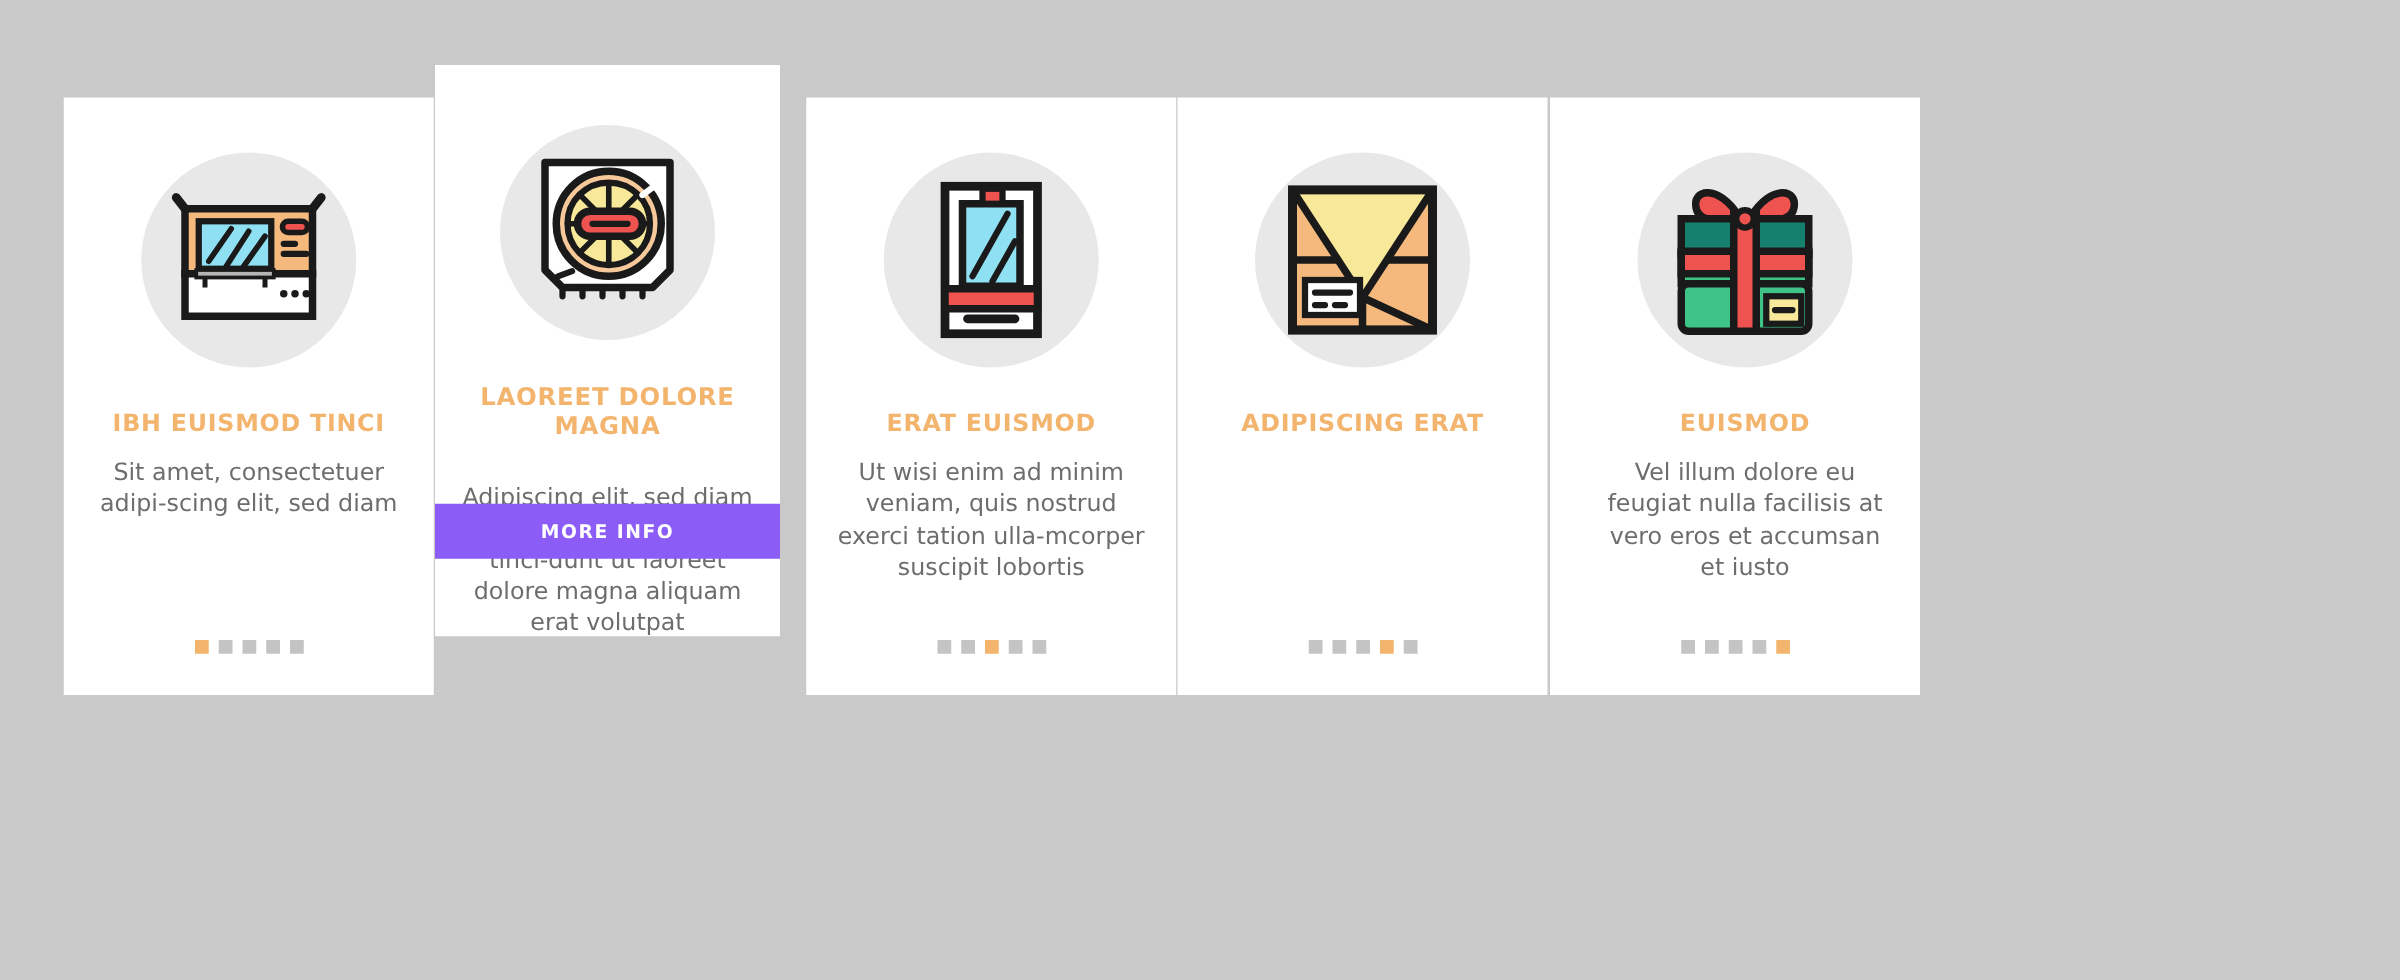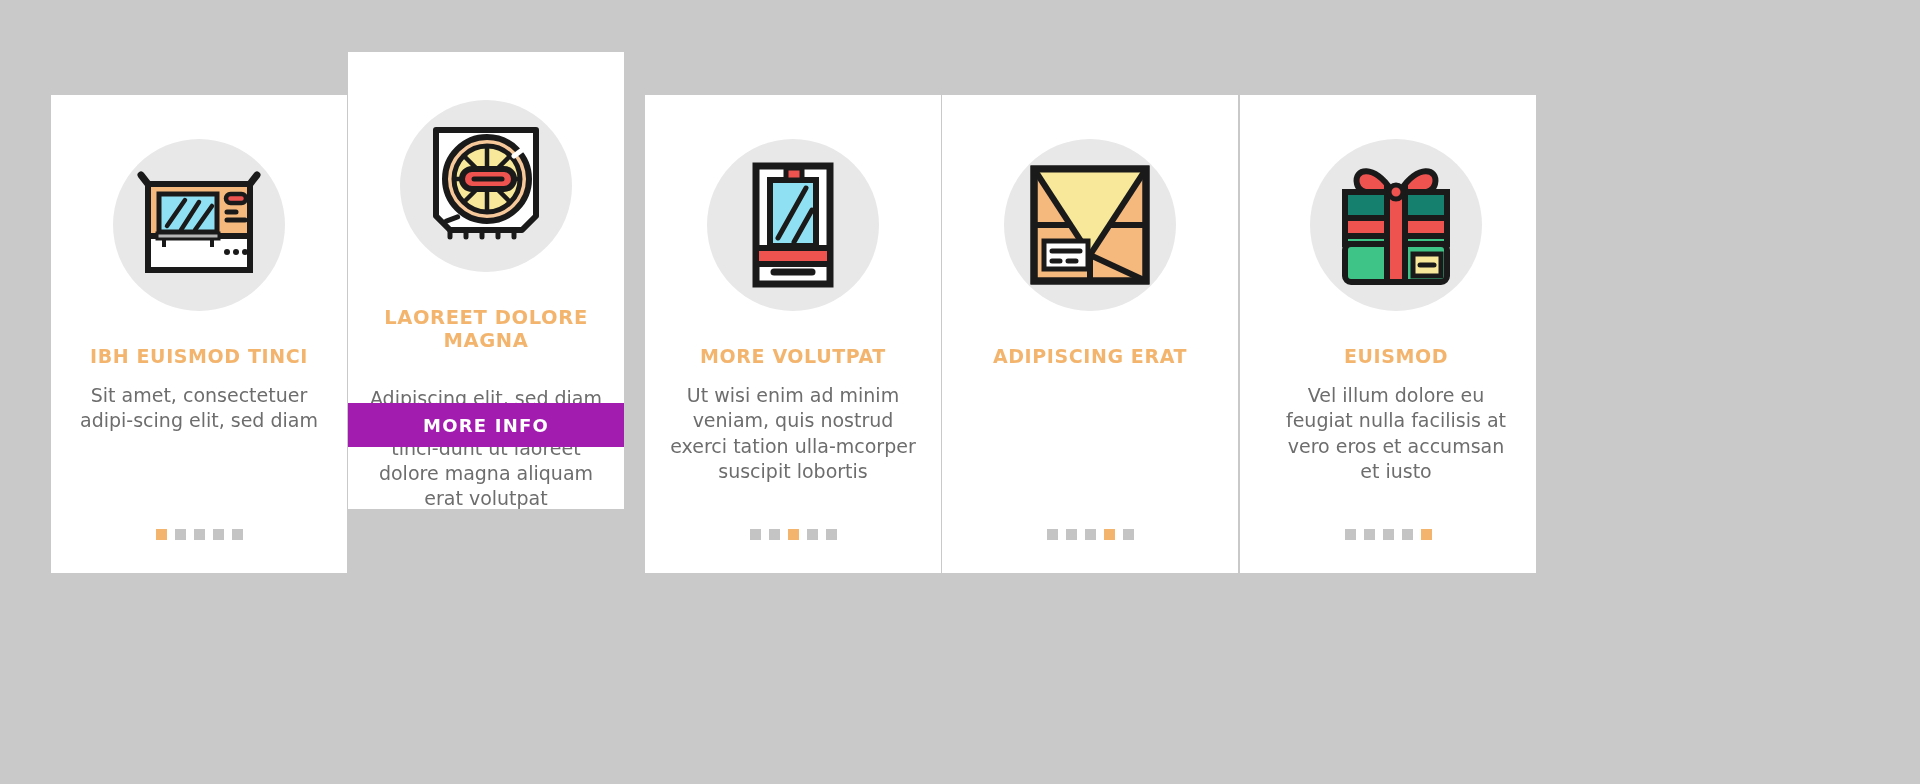--- a/index.html
+++ b/index.html
@@ -15,21 +15,21 @@
     height:784px;
   }
   .card {
     position:absolute;
     background:#ffffff;
     display:flex;
     flex-direction:column;
     align-items:center;
   }
   
-  .card.std { top:95px; height:478px; width:296px; }
+  .card.std { top:78px; height:478px; width:296px; }
   .card.std.c1 { left:51px; }
   .card.std.c3 { left:645px; }
   .card.std.c4 { left:942px; }
   .card.std.c5 { left:1240px;padding-left:16px; }
   
   .card.feat { left:348px; top:52px; height:457px; width:276px; }
 
   .icon-wrap {
     position:relative;
     width:172px;
@@ -83,24 +83,24 @@
     gap:8px;
   }
   .dot { width:11px; height:11px; background:#c4c4c4; }
   .dot.active { background:#f3b56e; }
 
   .more-btn {
     position:absolute;
     left:0; right:0;
     bottom:62px;
     height:44px;
-    background:#a21caf;
+    background:#8b5cf6;
     color:#ffffff;
     font-weight:bold;
-    font-size:18px;
+    font-size:15px;
     letter-spacing:1.2px;
     display:flex;
     align-items:center;
     justify-content:center;
     border:none;
     cursor:pointer;
     font-family:"DejaVu Sans", sans-serif;
   }
 </style>
 </head>
@@ -164,21 +164,21 @@
       <svg class="icon-svg" width="86" height="126" viewBox="0 0 86 126">
         <rect x="6" y="4" width="74" height="118" fill="#ffffff" stroke="#1a1a1a" stroke-width="7"></rect>
         <rect x="20" y="18" width="46" height="66" fill="#8fe0f2" stroke="#1a1a1a" stroke-width="6"></rect>
         <path d="M28 76 L56 26" stroke="#1a1a1a" stroke-width="5" stroke-linecap="round"></path>
         <path d="M44 80 L62 48" stroke="#1a1a1a" stroke-width="5" stroke-linecap="round"></path>
         <rect x="36" y="6" width="16" height="12" fill="#ef5350" stroke="#1a1a1a" stroke-width="5"></rect>
         <rect x="6" y="86" width="74" height="16" fill="#ef5350" stroke="#1a1a1a" stroke-width="6"></rect>
         <path d="M24 110 H62" stroke="#1a1a1a" stroke-width="7" stroke-linecap="round"></path>
       </svg>
     </div>
-    <div class="title">MORE VOLUTPAT</div>
+    <div class="title">ERAT EUISMOD</div>
     <div class="desc">Ut wisi enim ad minim veniam, quis nostrud exerci tation ulla-mcorper suscipit lobortis</div>
     <div class="dots">
       <span class="dot"></span>
       <span class="dot"></span>
       <span class="dot active"></span>
       <span class="dot"></span>
       <span class="dot"></span>
     </div>
   </div>
 

